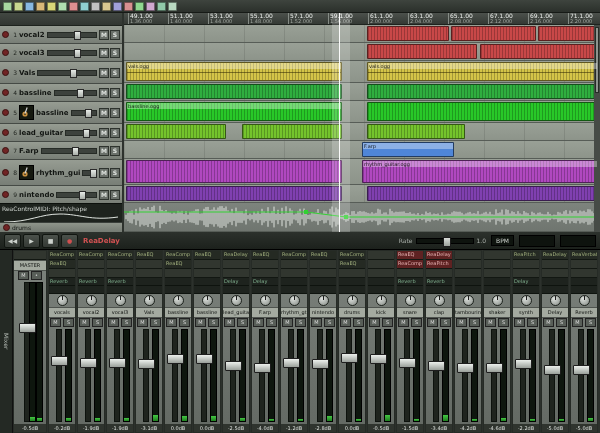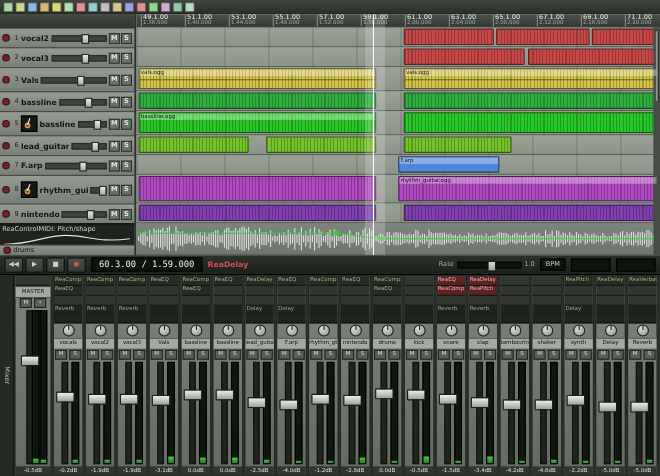--- a/index.html
+++ b/index.html
@@ -409,21 +409,20 @@
     </div>
   </div>
 
   <div id="transport">
     <span id="tpbtns" style="display: flex; gap: 2px;">
         <span class="tpbtn">◀◀</span>
         <span class="tpbtn">▶</span>
         <span class="tpbtn">■</span>
         <span class="tpbtn rec">●</span>
       </span>
-    <span id="timebox">60.3.00 / 1.59.000</span>
     <span id="status">ReaDelay</span>
     <span class="tspacer"></span>
     <span class="rate">
       <span>Rate</span>
       <span class="rslider">
           <span class="rknob"></span>
         </span>
       <span>1.0</span>
     </span>
     <span class="bpmbox">BPM</span>

